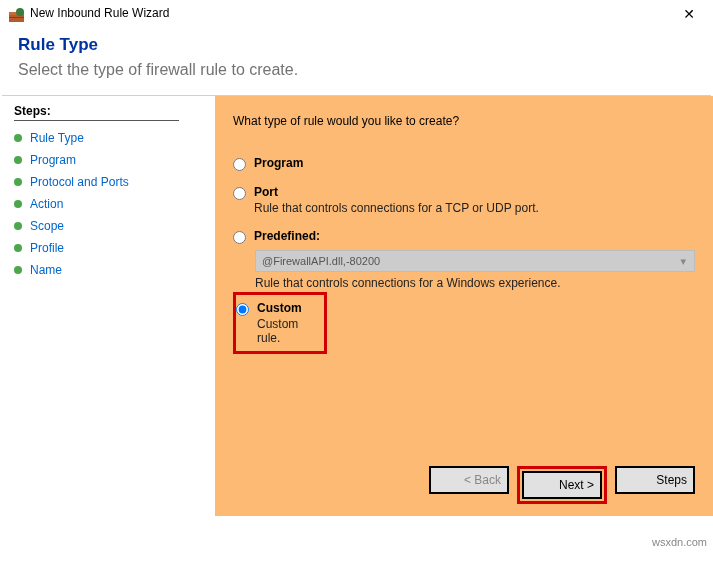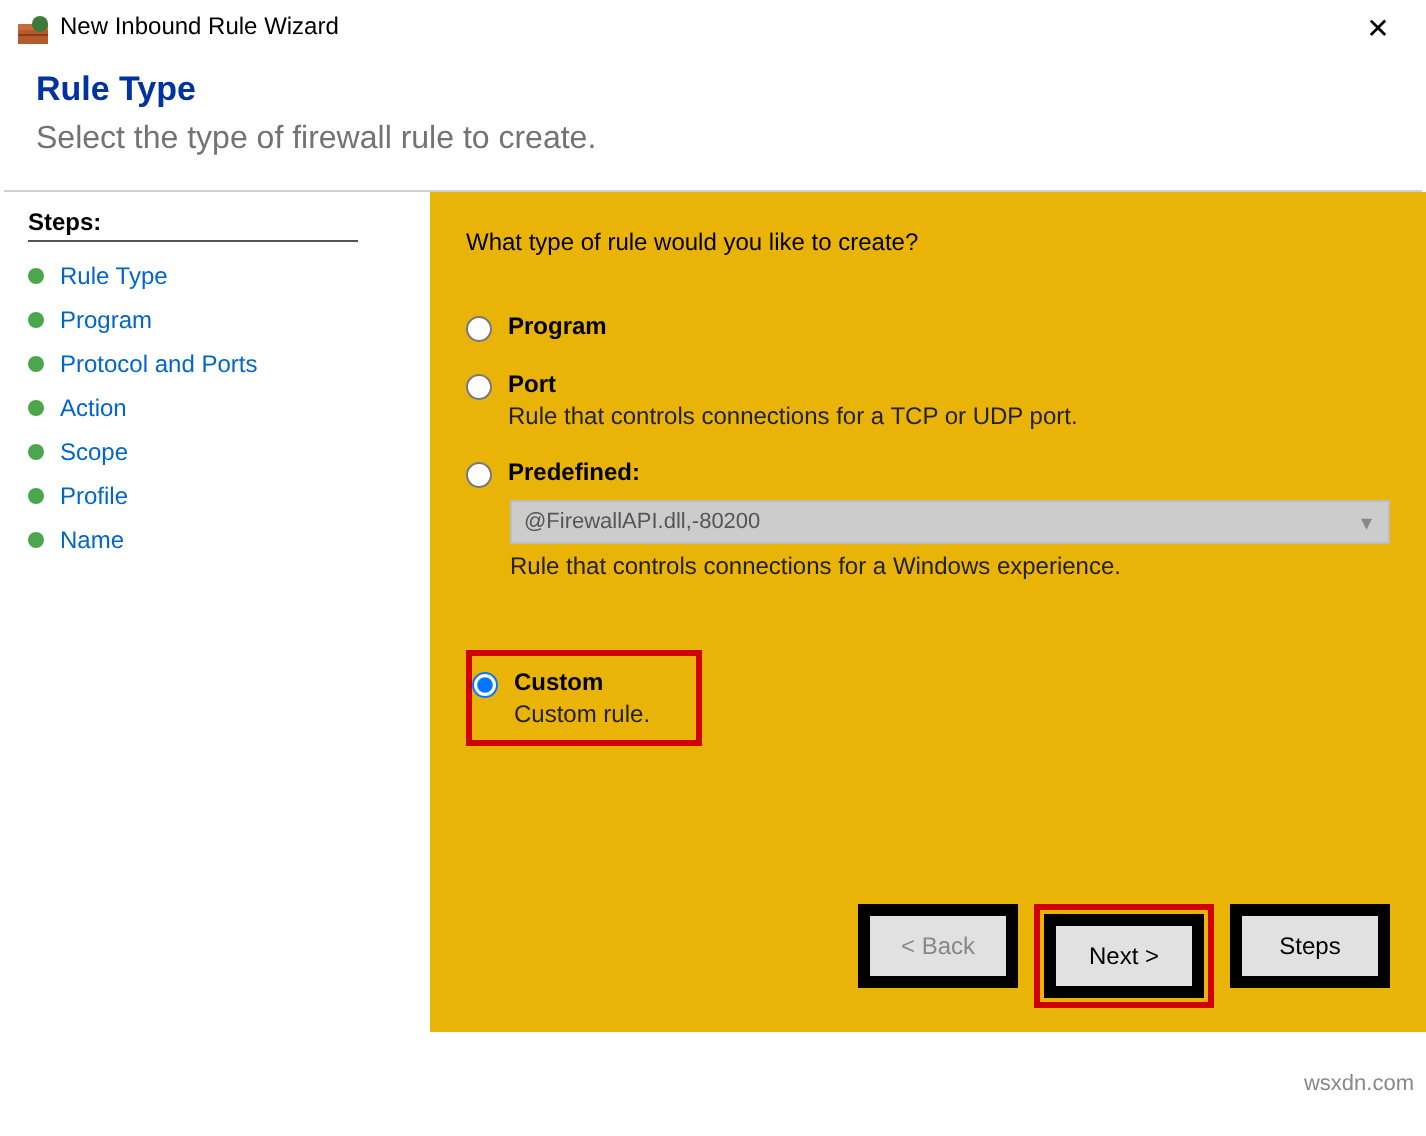--- a/index.html
+++ b/index.html
@@ -82,21 +82,21 @@
       background: #4ca64c;
       margin-right: 8px;
       flex-shrink: 0;
     }
     .step .step-label {
       color: #0066cc;
       font-size: 12px;
     }
     .content {
       flex: 1;
-      background: #eab308;
+      background: #fdba74;
       padding: 18px 18px 16px 18px;
       position: relative;
     }
     .prompt {
       margin-bottom: 28px;
     }
     .option {
       margin-bottom: 14px;
       display: flex;
       align-items: flex-start;
@@ -130,43 +130,43 @@
     .predef-select::after {
       content: "▾";
       position: absolute;
       right: 8px;
       color: #888;
     }
     .predef-desc {
       margin-left: 22px;
       font-size: 12px;
       color: #222;
-      margin-bottom: 14px;
+      margin-bottom: 2px;
     }
     .highlight-box {
       border: 3px solid #d00000;
       padding: 6px 6px 6px 0;
       display: inline-block;
-      width: 118px;
-      margin-top: 21px;
+      width: 94px;
     }
     .footer {
       position: absolute;
       bottom: 12px;
       right: 18px;
       display: flex;
       gap: 8px;
     }
     .btn {
       width: 80px;
-      height: 42px;
+      height: 28px;
       font-size: 12px;
       background: #e1e1e1;
-      border: 6px solid #000000;
+      border: 2px solid #000000;
       cursor: pointer;
+      text-align: right;
     }
     .btn:disabled {
       color: #888;
       cursor: default;
     }
     .btn-highlight {
       border: 3px solid #d00000;
       padding: 2px;
     }
     .watermark {

